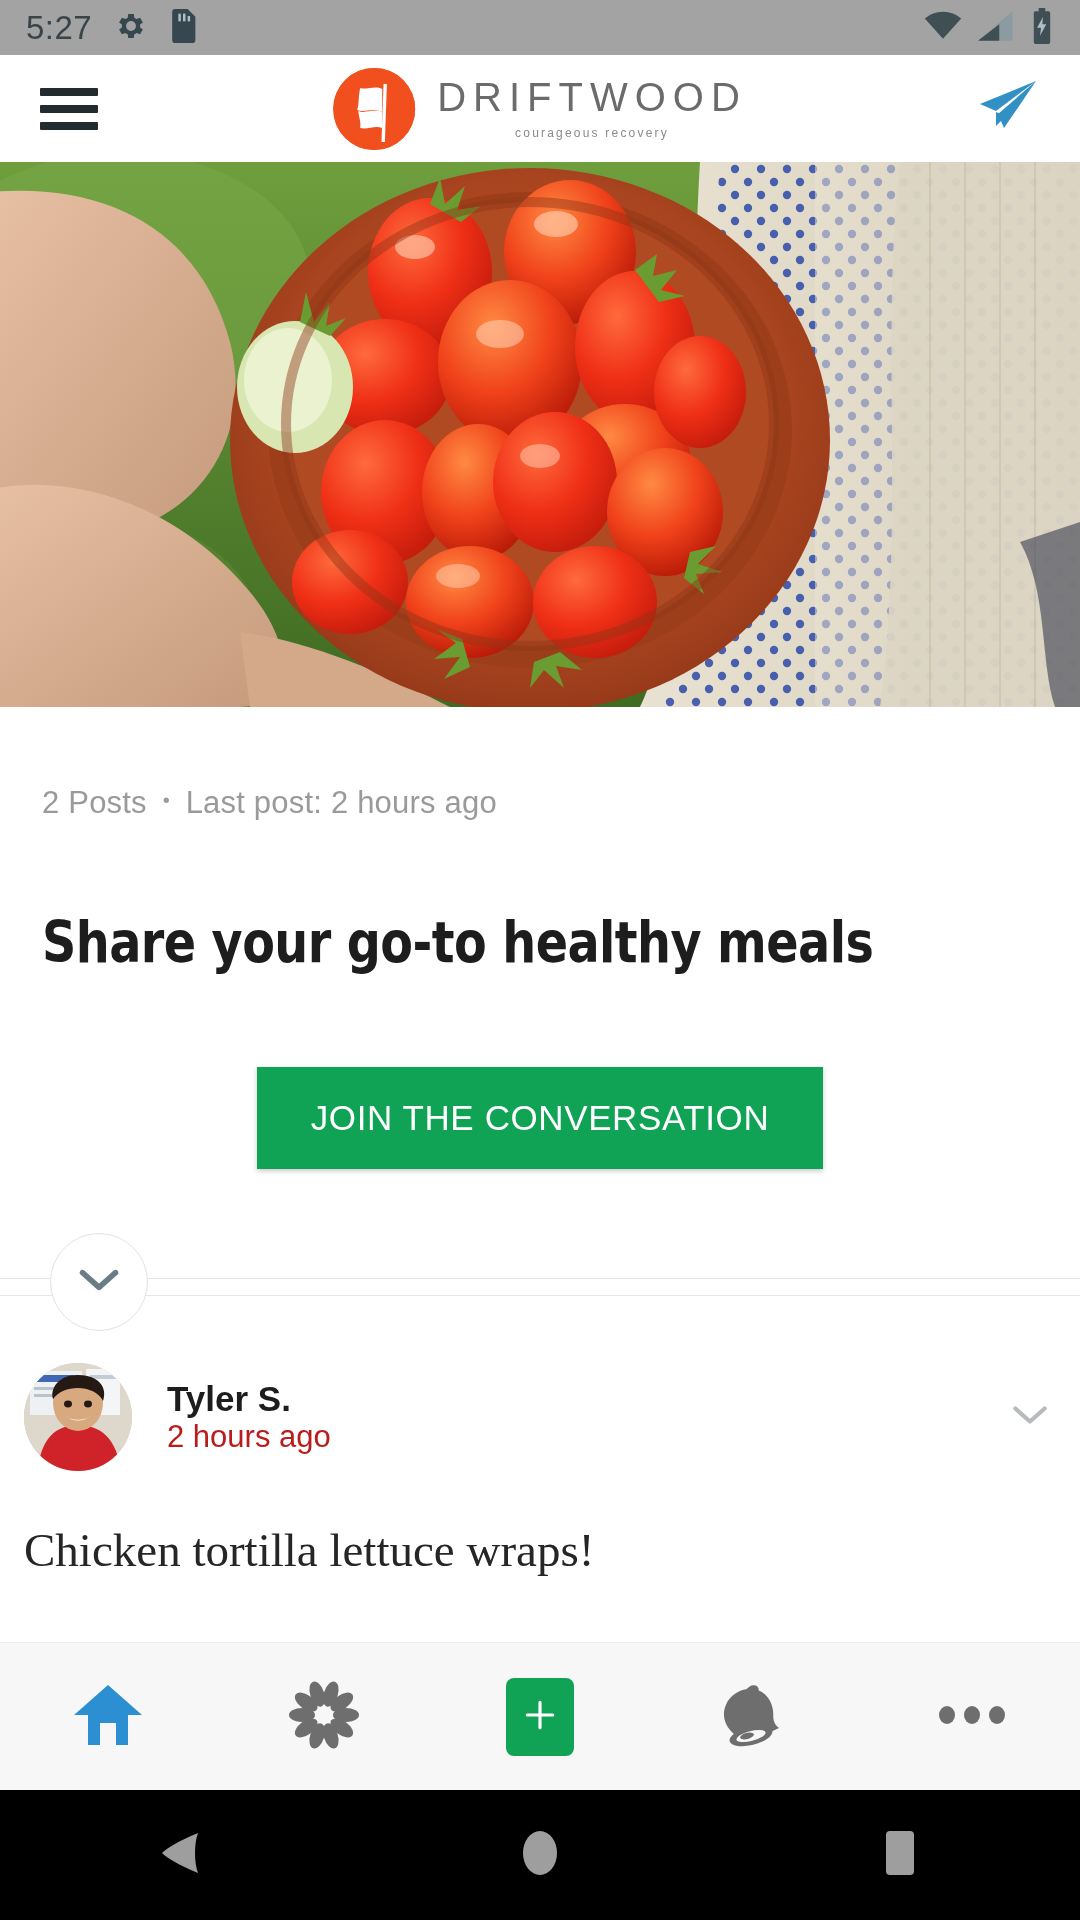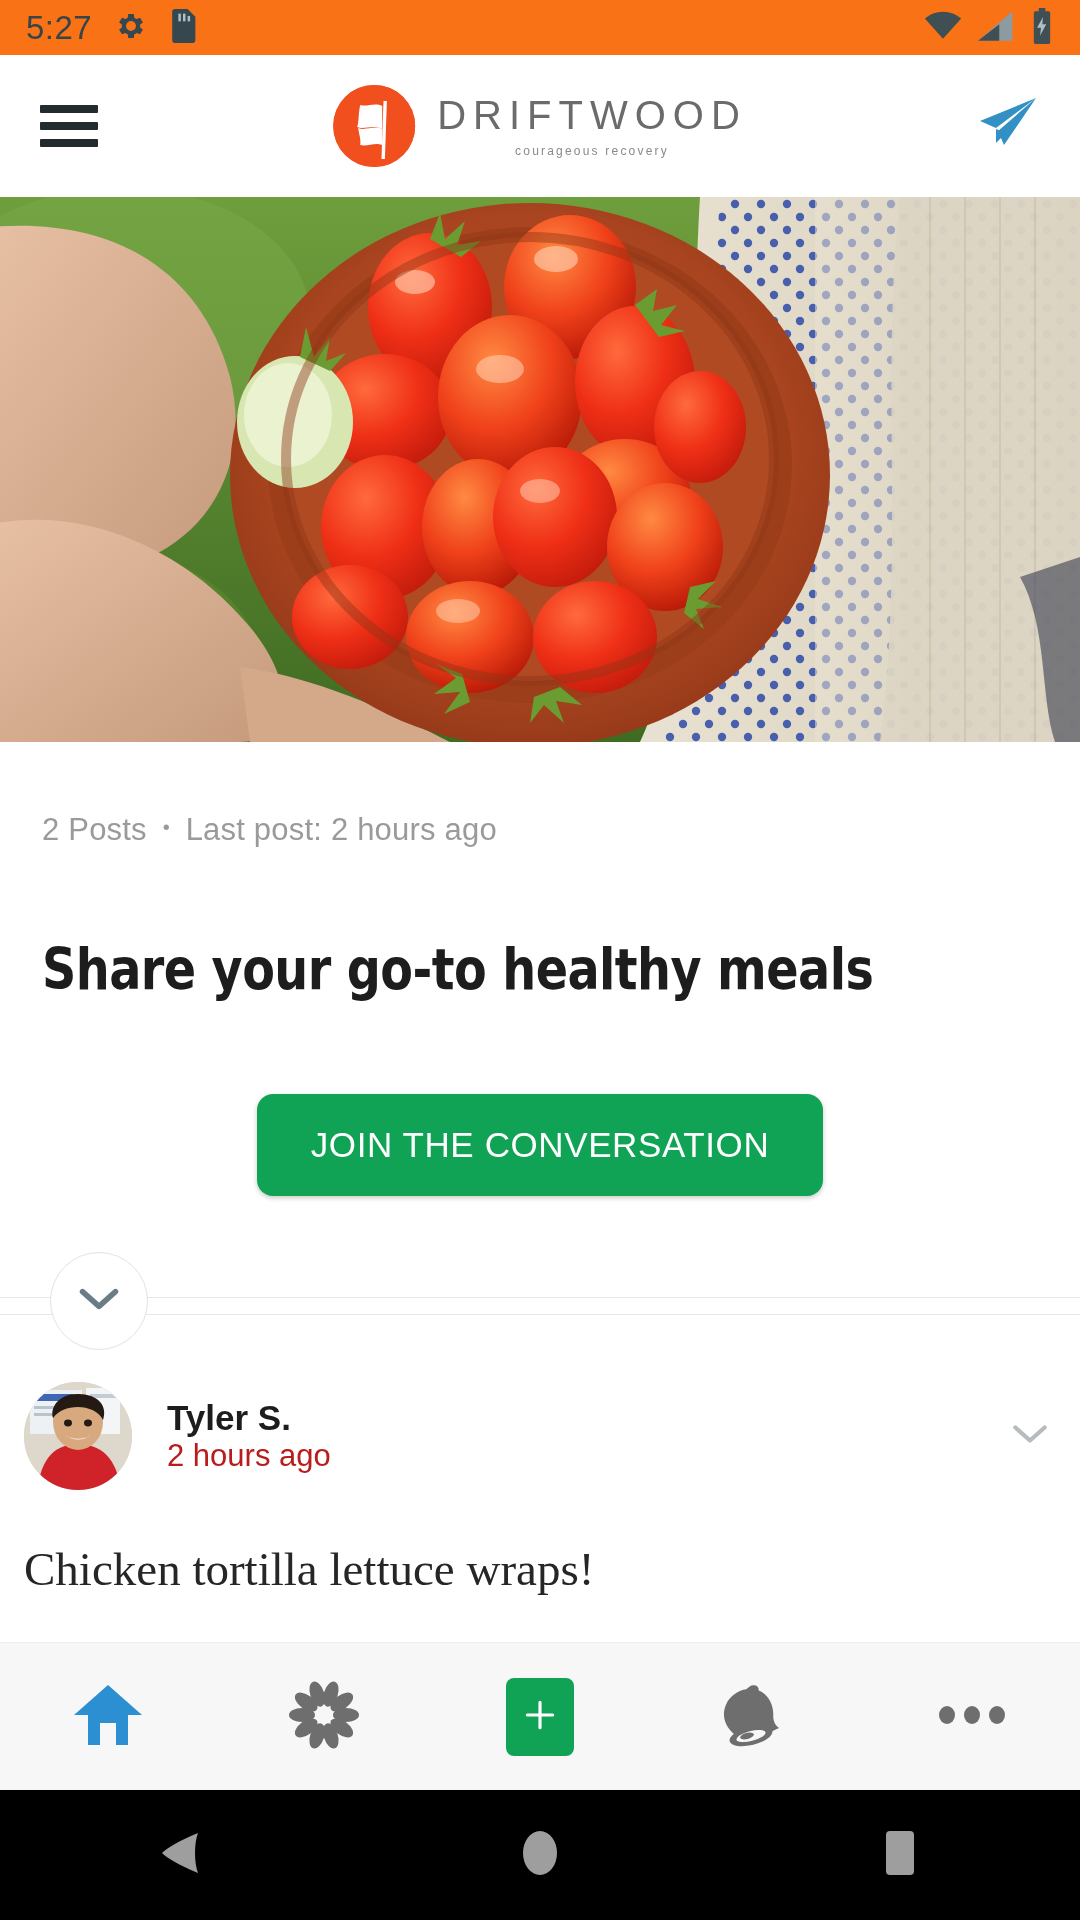--- a/index.html
+++ b/index.html
@@ -6,32 +6,32 @@
   html, body { width:1080px; height:1920px; }
   body {
     font-family:"Liberation Sans", sans-serif;
     background:#ffffff;
     overflow:hidden;
     position:relative;
   }
 
   
   .status-bar{
-    height:55px; background:#f97316;
+    height:55px; background:#a3a3a3;
     display:flex; align-items:center;
     padding:0 26px; color:#37474f;
   }
   .status-left{ display:flex; align-items:center; gap:22px; }
   .status-time{ font-size:33px; letter-spacing:.5px; color:#384448; }
   .status-right{ margin-left:auto; display:flex; align-items:center; gap:16px; }
   .ico{ display:block; }
 
   
   .app-header{
-    height:142px; background:#fff;
+    height:107px; background:#fff;
     display:flex; align-items:center;
     padding:0 40px; position:relative;
   }
   .hamburger{ width:58px; cursor:pointer; }
   .hamburger span{
     display:block; height:8px; background:#222c2e;
     border-radius:1px; margin:9px 0;
   }
   .brand{
     position:absolute; left:50%; top:50%;
@@ -53,38 +53,38 @@
   .send-btn{ margin-left:auto; cursor:pointer; }
 
   
   .hero{
     height:545px; width:100%; position:relative; overflow:hidden;
     background:#4e7a2a;
   }
   .hero svg{ display:block; width:100%; height:100%; }
 
   
-  .content{ padding:8px 42px; background:#fff; }
+  .content{ padding:16px 42px; background:#fff; }
   .meta{
     font-size:31px; color:#9a9a9a;
     padding-top:62px; letter-spacing:.2px;
   }
   .meta .dot{ font-size:20px; vertical-align:6px; padding:0 7px; }
   .topic-title{
     font-size:57px; font-weight:bold; color:#1d1d1d;
     margin-top:88px; letter-spacing:-.6px;
     font-family:"Liberation Sans Narrow","DejaVu Sans Condensed","Liberation Sans",sans-serif;
     transform:scaleX(.93); transform-origin:left center;
   }
 
   .cta-wrap{ text-align:center; margin-top:92px; }
   .cta-btn{
     display:inline-block; background:#10a355; color:#fff;
     font-size:35px; letter-spacing:.6px;
-    padding:31px 54px; border:none; border-radius:16px;
+    padding:31px 54px; border:none; border-radius:0;
     box-shadow:0 2px 5px rgba(0,0,0,.22); cursor:pointer;
   }
 
   
   .divider-zone{
     position:relative; height:126px; margin-top:34px;
   }
   .divider-line{
     position:absolute; left:0; right:0; height:1px; background:#e6e6e6;
   }

